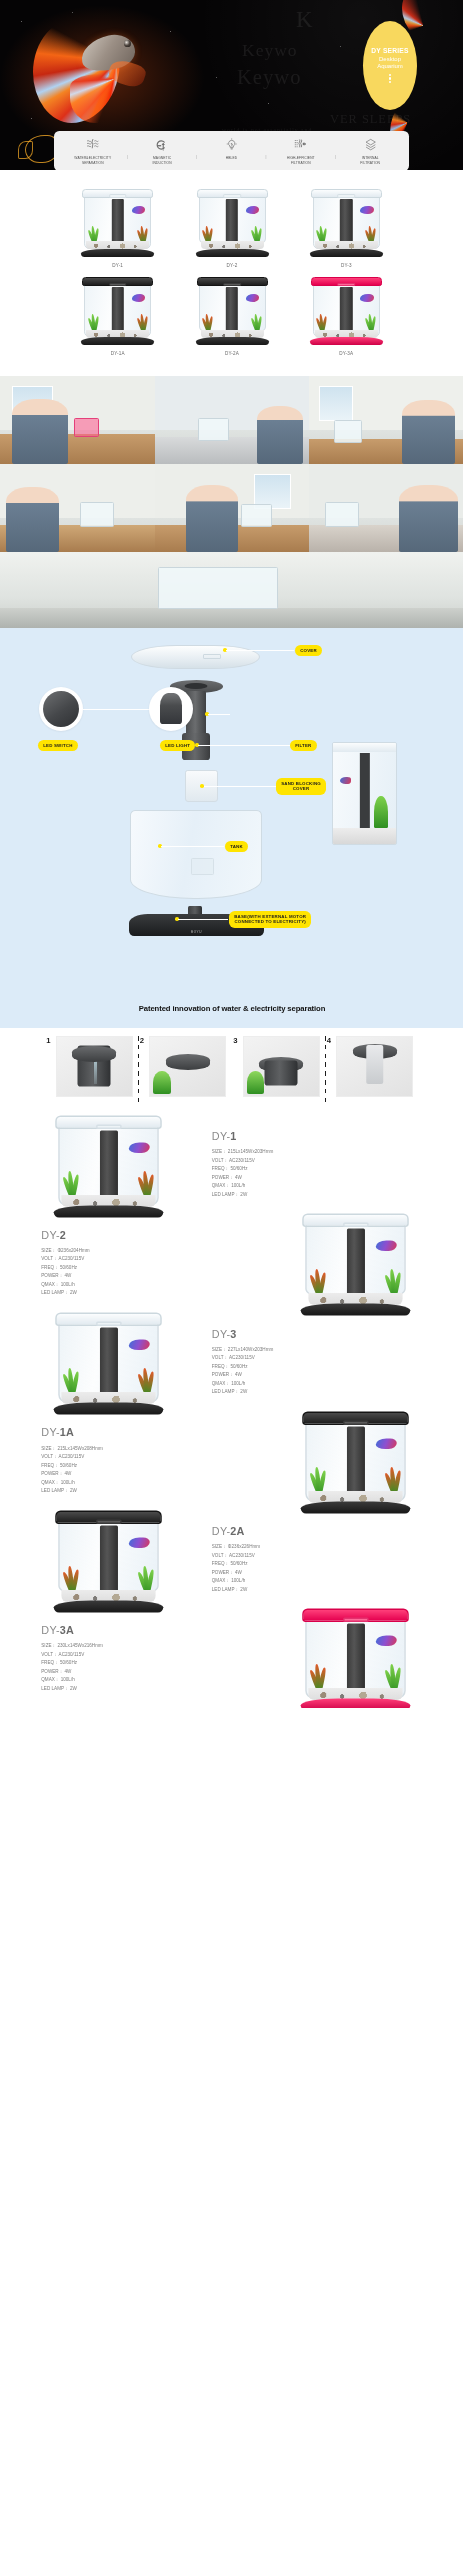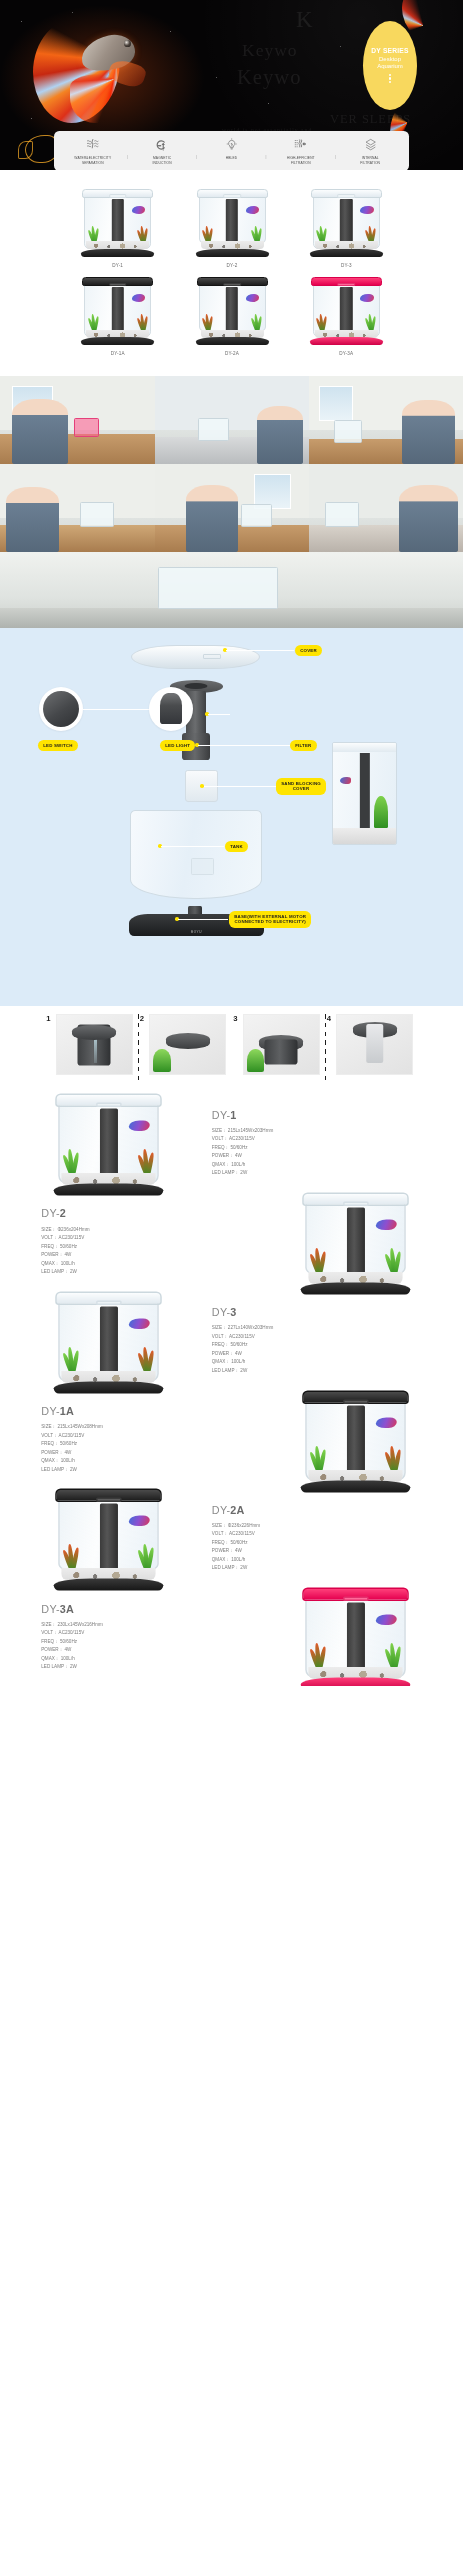--- a/index.html
+++ b/index.html
@@ -892,20 +892,21 @@
 
       <div class="tank-photo">
         <div class="cap2"></div>
           <div class="blk"></div>
         <div class="fi"></div>
         <div class="pl"></div>
         <div class="gv"></div>
       </div>
 
     </div>
+    <div class="patent-head">Patented innovation of water &amp; electricity separation</div>
   </div>
 
   <div class="steps">
     <div class="step">
       <div class="num">1</div>
       <div class="shot">
           <div class="obj"></div>
           <div class="water"></div>
           <div class="obj2" style="top:16%;"></div>
         </div>

